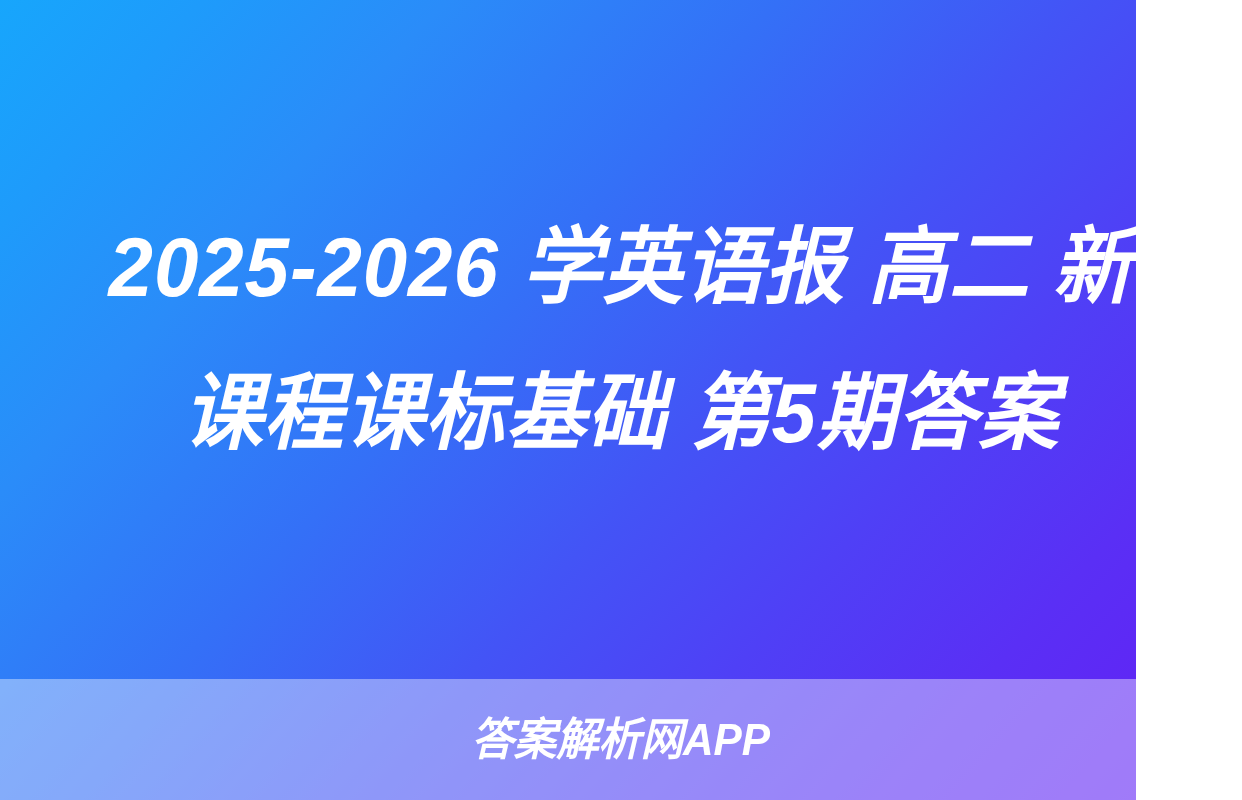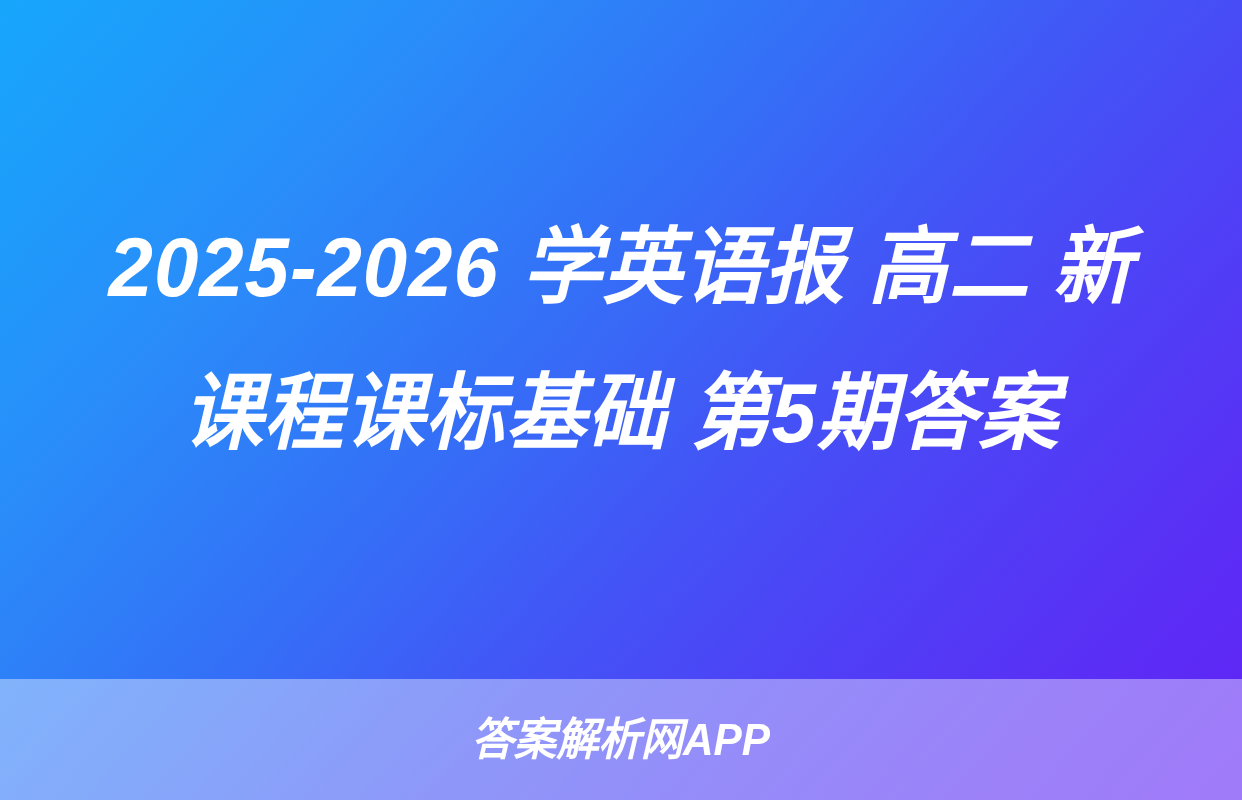--- a/index.html
+++ b/index.html
@@ -4,21 +4,21 @@
 <title>答案解析网APP</title>
 <style>
   html, body {
     margin: 0;
     padding: 0;
     background: #ffffff;
   }
 
   #poster {
     position: relative;
-    width: 1242px;
+    width: 1136px;
     height: 800px;
     overflow: hidden;
     font-family: "Liberation Sans", "DejaVu Sans", sans-serif;
     
     background:
       linear-gradient(
         132deg,
         #17A6FC   0%,
         #1E9BFB  11%,
         #2A8CF9  24%,

